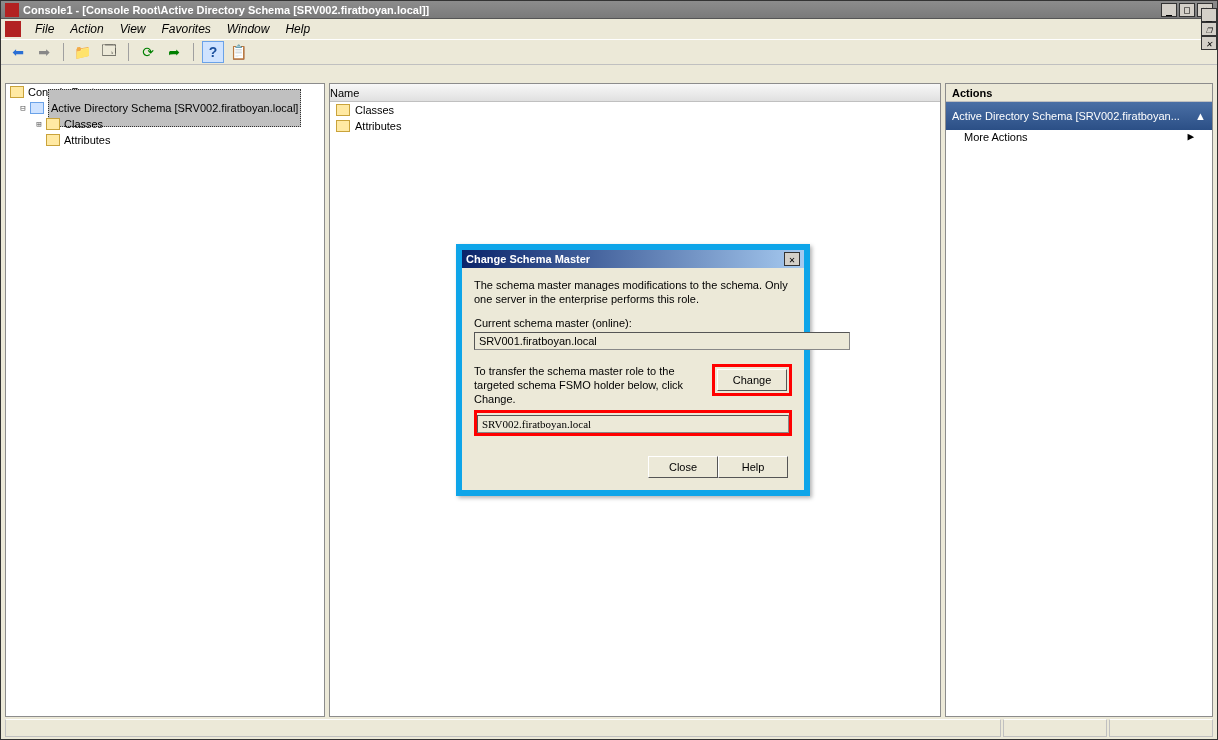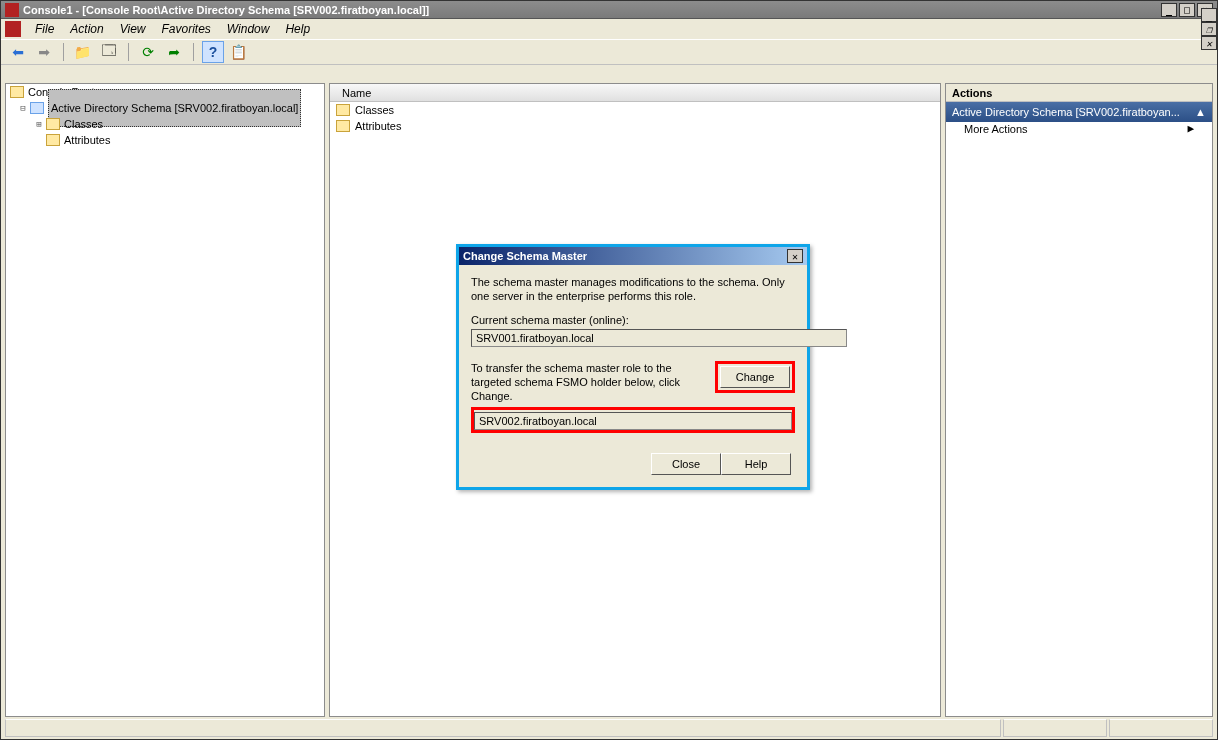--- a/index.html
+++ b/index.html
@@ -87,21 +87,21 @@
 }
 .tree-pane { width: 320px; height: 100%; }
 .list-pane { flex: 1; height: 100%; }
 .actions-pane { width: 268px; height: 100%; }
 .list-header {
   height: 18px;
   background: linear-gradient(180deg,#f8f8f8,#e0e0e0);
   border-bottom: 1px solid #c0c0c0;
   display: flex;
   align-items: center;
-  padding-left: 12px;
+  padding-left: 0;
   font-size: 11px;
 }
 .tree-row {
   display: flex; align-items: center;
   height: 16px;
   padding-left: 4px;
 }
 .tree-row .fldr {
   width: 14px; height: 12px;
   background: #ffe9a3;
@@ -126,21 +126,21 @@
 }
 .actions-hdr {
   height: 18px;
   background: #ece9d8;
   border-bottom: 1px solid #c0c0c0;
   padding-left: 6px;
   font-size: 11px;
   display: flex; align-items: center; text-align: right;
 }
 .actions-title {
-  height: 20px;
+  height: 28px;
   background: linear-gradient(180deg,#4a6fa5,#2b4f86);
   color: #fff;
   font-size: 11px;
   display: flex; align-items: center;
   padding: 0 6px;
 }
 .actions-title .arrow { margin-left: auto; }
 .actions-item {
   padding: 0 18px;
   display: flex; align-items: center;
@@ -156,21 +156,21 @@
 }
 .status-cell { border: 1px solid #c0c0c0; border-top: 1px solid #fff; }
 .status-cell.main { flex: 1; }
 .status-cell.sm { width: 104px; margin-left: 2px; }
 
 .dialog {
   position: absolute;
   left: 456px; top: 244px;
   width: 354px;
   background: #ece9d8;
-  border: 3px solid #0ea5e9;
+  border: 6px solid #0ea5e9;
   box-shadow: 2px 2px 4px rgba(0,0,0,0.3);
 }
 .dlg-title {
   height: 18px;
   background: linear-gradient(90deg,#0a246a,#a6caf0);
   color: #fff;
   font-size: 11px;
   font-weight: bold;
   display: flex; align-items: center;
   padding: 0 4px;
@@ -321,21 +321,21 @@
 
     <div class="dlg-row">
       <div style="flex:1;">To transfer the schema master role to the targeted schema FSMO holder below, click Change.</div>
       <div class="hl-red" style="padding:2px;">
         <div class="dlg-btn">
           <span>Change</span>
         </div>
       </div>
     </div>
 
-    <div class="hl-red" style="margin-top:4px; padding:0;">
+    <div class="hl-red" style="margin-top:4px; padding:0;font-family:Liberation Serif, serif;">
       <div class="dlg-field" style="width:100%;">
         <span>SRV002.firatboyan.local</span>
       </div>
     </div>
   </div>
   <div class="dlg-buttons">
     <div class="dlg-btn">
         <span>Close</span>
       </div>
     <div class="dlg-btn">

